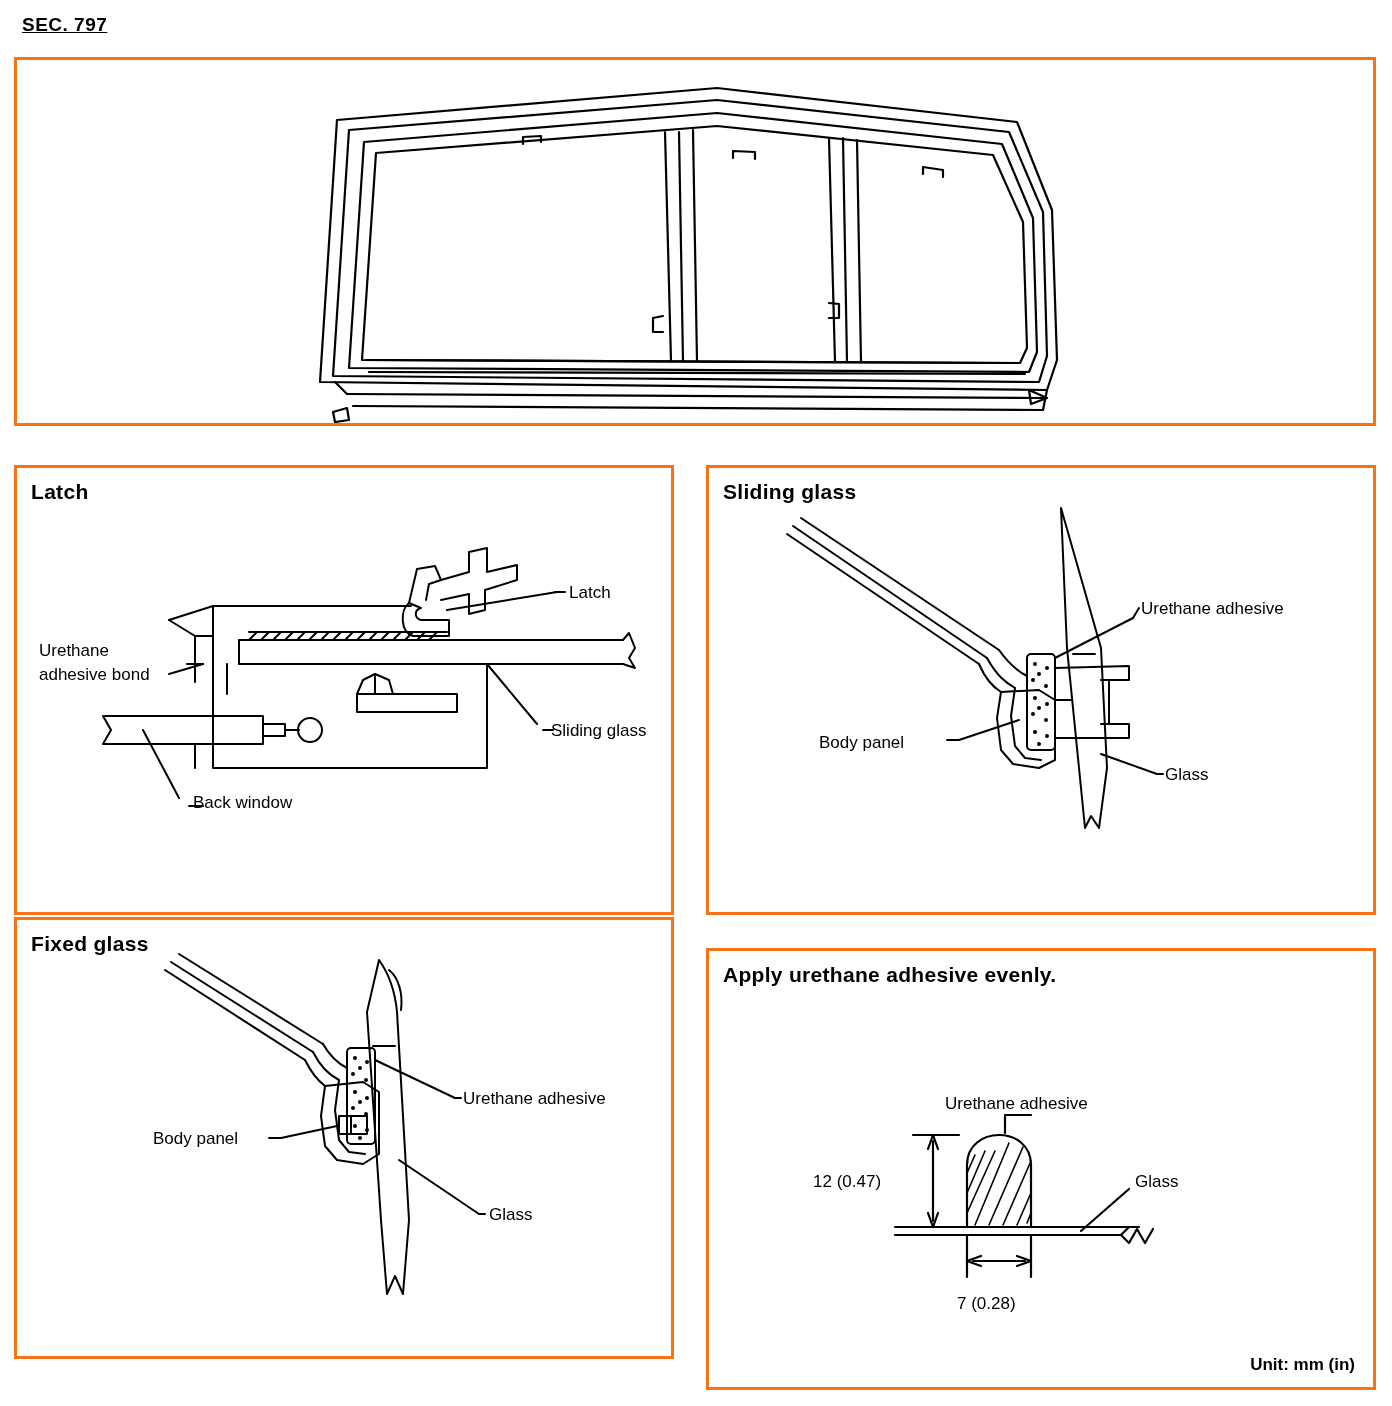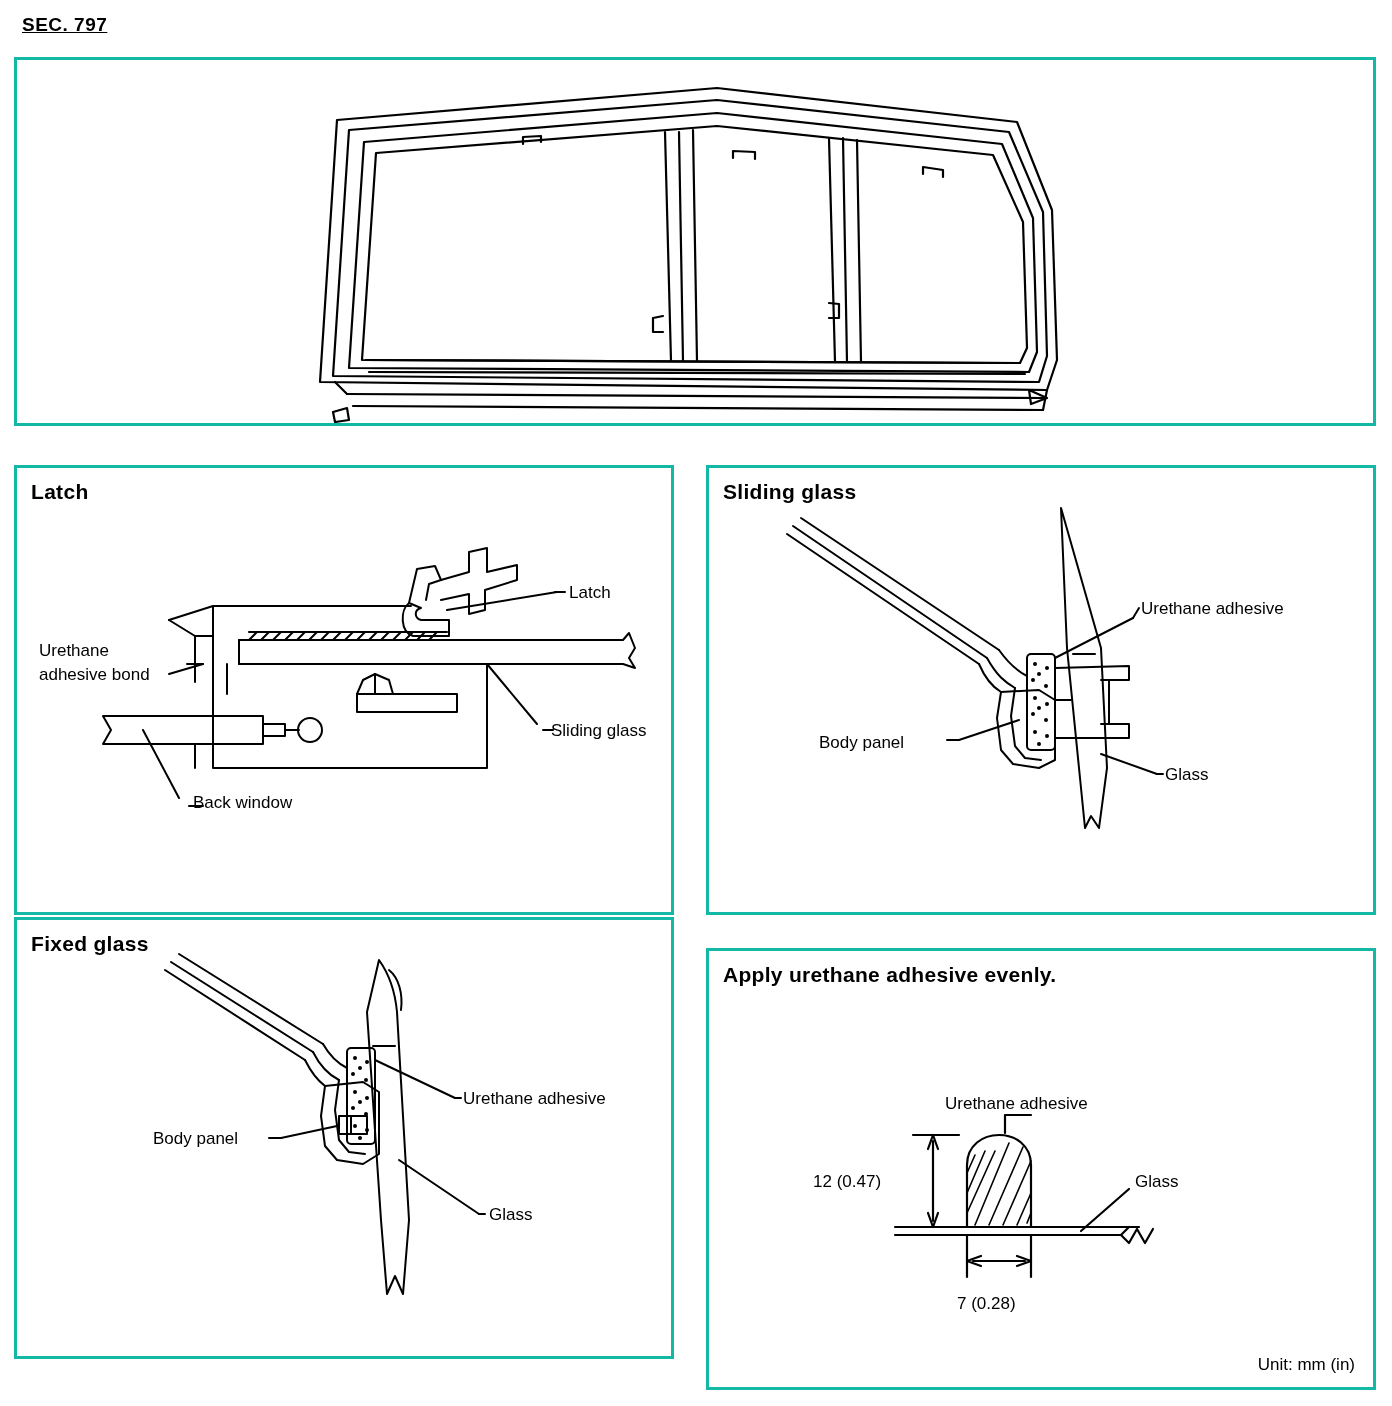--- a/index.html
+++ b/index.html
@@ -19,21 +19,21 @@
     position: absolute;
     left: 22px;
     top: 14px;
     font-size: 19px;
     font-weight: bold;
     letter-spacing: 0.5px;
     text-decoration: underline;
   }
   .panel {
     position: absolute;
-    border: 3px solid #14b8a6;
+    border: 3px solid #f97316;
     background: #ffffff;
     box-sizing: border-box;
   }
   #panel-top      { left: 14px;  top: 57px;   width: 1362px; height: 369px; }
   #panel-latch    { left: 14px;  top: 465px;  width: 660px;  height: 450px; }
   #panel-sliding  { left: 706px; top: 465px;  width: 670px;  height: 450px; }
   #panel-fixed    { left: 14px;  top: 917px;  width: 660px;  height: 442px; }
   #panel-apply    { left: 706px; top: 948px;  width: 670px;  height: 442px; }
 
   .panel-title {
@@ -54,21 +54,21 @@
   .lbl {
     font-family: "Liberation Sans", sans-serif;
     font-size: 17px;
     fill: #000000;
   }
   .unit-note {
     position: absolute;
     right: 18px;
     bottom: 12px;
     font-size: 17px;
-    font-weight: normal;
+    font-weight: bold;
     text-align: right;
   }
 </style>
 </head>
 <body>
 
 <div class="sec-label">SEC. 797</div>
 
 <div class="panel" id="panel-top">
   <div class="figure">

